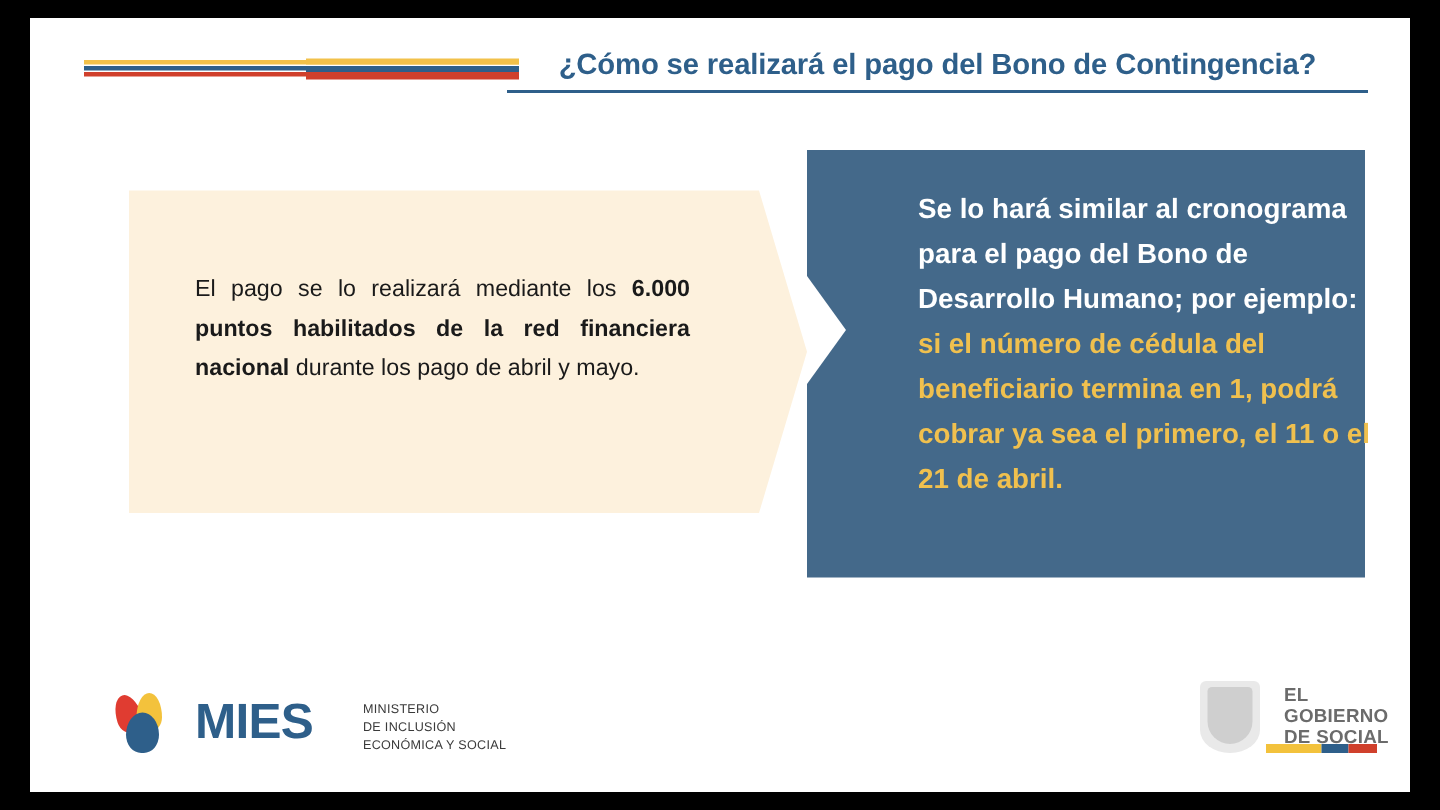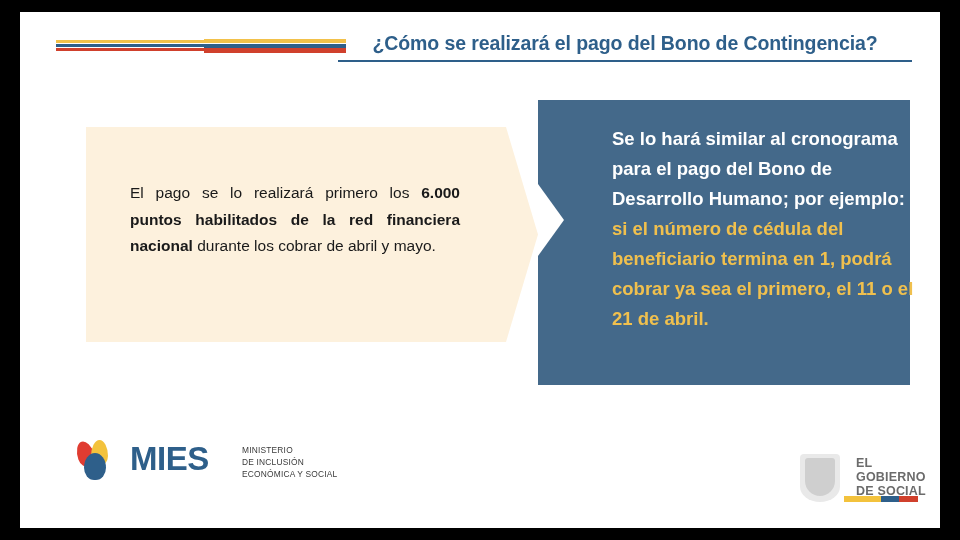--- a/index.html
+++ b/index.html
@@ -140,21 +140,21 @@
     font-weight: bold;
     line-height: 1.62;
     color: #ffffff;
   }
   .blue-text .hl { color: #f0c04e; }
 
   
   .mies {
     position: absolute;
     left: 44px;
-    top: 420px;
+    top: 442px;
     width: 340px;
     height: 58px;
   }
   .mies-mark {
     position: absolute;
     left: 12px;
     top: 8px;
     width: 48px;
     height: 40px;
   }
@@ -253,21 +253,21 @@
         <div class="seg r"></div>
       </div>
     </div>
     <div class="header-title">¿Cómo se realizará el pago del Bono de Contingencia?</div>
     <div class="header-underline"></div>
   </div>
 
   <div class="cream-panel"></div>
   <div class="cream-arrow"></div>
   <div class="cream-text">
-    <span>El pago se lo realizará primero los </span><b>6.000 puntos habilitados de la red financiera nacional</b><span> durante los cobrar de abril y mayo.</span>
+    <span>El pago se lo realizará mediante los </span><b>6.000 puntos habilitados de la red financiera nacional</b><span> durante los pago de abril y mayo.</span>
   </div>
 
   <div class="blue-panel"></div>
   <div class="blue-notch"></div>
   <div class="blue-text">
     <span>Se lo hará similar al cronograma para el pago del Bono de Desarrollo Humano; por ejemplo: </span><span class="hl">si el número de cédula del beneficiario termina en 1, podrá cobrar ya sea el primero, el 11 o el 21 de abril.</span>
   </div>
 
   <div class="mies">
     <div class="mies-mark">

